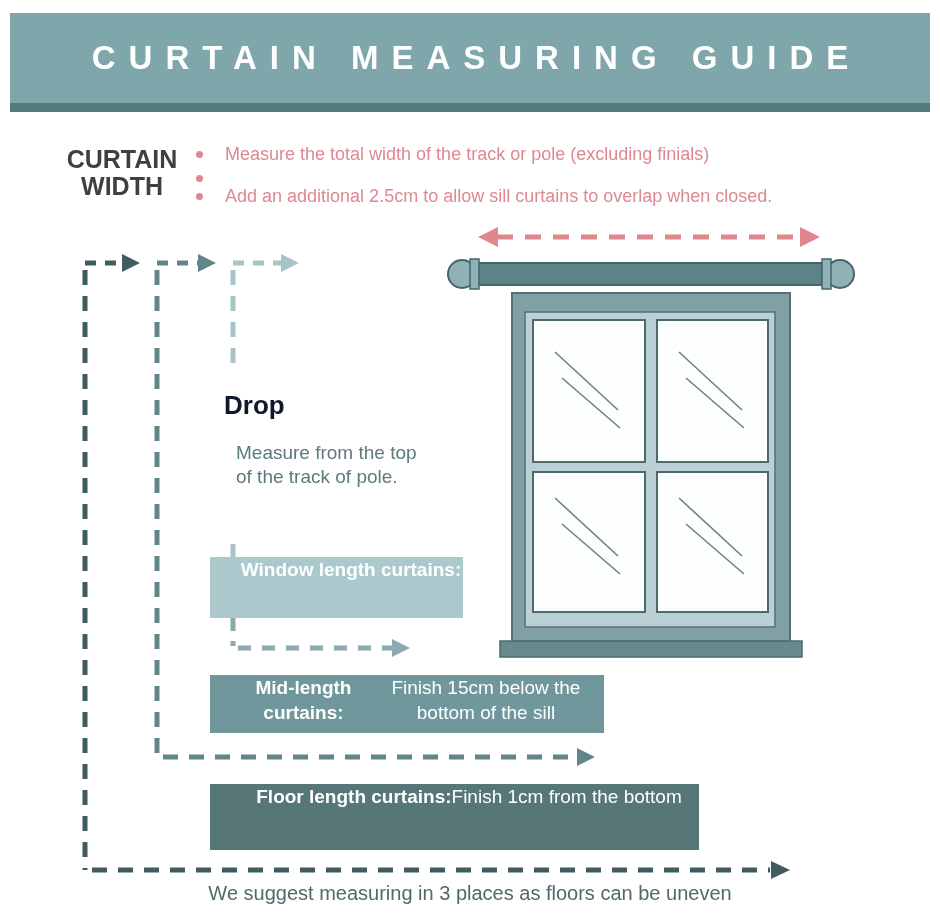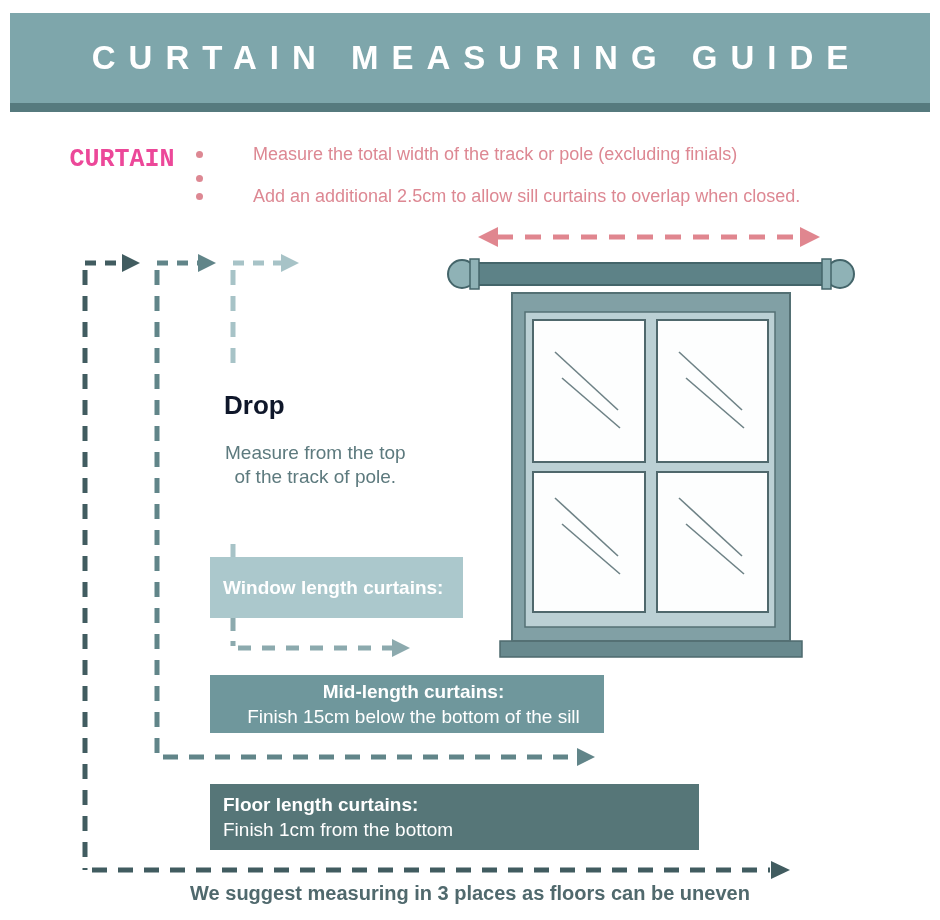--- a/index.html
+++ b/index.html
@@ -8,55 +8,56 @@
     font-family:"Liberation Sans",sans-serif;overflow:hidden;
   }
   
   .banner{position:absolute;left:10px;top:13px;width:920px;height:90px;
     background:#7ea6ab;display:flex;align-items:center;justify-content:center;}
   .banner-title{color:#ffffff;font-size:33px;font-weight:bold;letter-spacing:13px;
     text-indent:13px;margin:12px;white-space:nowrap;}
   .banner-strip{position:absolute;left:10px;top:103px;width:920px;height:9px;background:#567a7e;}
   
   .cw-label{position:absolute;left:52px;top:146px;width:140px;text-align:center;
-    color:#ec4899;font-weight:bold;font-size:25px;line-height:27px;font-family:Liberation Mono, monospace;}
+    color:#404040;font-weight:bold;font-size:25px;line-height:27px;}
   
   .bullets{position:absolute;left:190px;top:145px;width:720px;list-style:none;margin:0;padding:0;}
-  .bullet{display:flex;color:#dd8893;font-size:18px;line-height:19px;margin-bottom:5px;gap:28px;}
+  .bullet{display:flex;color:#dd8893;font-size:18px;line-height:19px;margin-bottom:5px;}
   .bullet .dot{width:7px;height:7px;border-radius:50%;background:#dd8893;margin:6px 22px 0 6px;flex:none;}
   
   .drop{position:absolute;left:224px;top:390px;}
   .drop-heading{font-size:26px;font-weight:bold;color:#0f172a;margin:0 0 20px 0;}
-  .drop-desc{font-size:19px;line-height:24px;color:#5d7a7e;margin:1px;text-align:center;}
+  .drop-desc{font-size:19px;line-height:24px;color:#5d7a7e;margin:12px;}
   
-  .lenbox{position:absolute;color:#ffffff;display:flex;flex-direction:column;
-    justify-content:center;padding-left:13px;box-sizing:border-box;}
+  .lenbox{position:absolute;color:#ffffff;display:flex;
+    justify-content:center;padding-left:29px;box-sizing:border-box;}
   .lenbox .t{font-weight:bold;font-size:19px;line-height:25px;}
   .lenbox .d{font-size:19px;line-height:25px;}
   .box-window{left:210px;top:557px;width:253px;height:61px;background:#abc8cc;}
   .box-mid{left:210px;top:675px;width:394px;height:58px;background:#6f979c;text-align:center;}
   .box-floor{left:210px;top:784px;width:489px;height:66px;background:#567678;justify-content:center;}
   
   .footer{position:absolute;left:0;top:882px;width:940px;text-align:center;
-    color:#50696d;font-size:20px;font-weight:bold;}
+    color:#50696d;font-size:20px;}
   
   .art{position:absolute;left:0;top:0;width:940px;height:920px;}
 </style>
 </head>
 <body>
 
 <div class="canvas">
 
   <div class="banner">
     <h1 class="banner-title">CURTAIN MEASURING GUIDE</h1>
   </div>
   <div class="banner-strip"></div>
 
   <div class="cw-label">
     <div>CURTAIN</div>
+    <div>WIDTH</div>
   </div>
 
   <ul class="bullets">
     <li class="bullet">
       <span class="dot"></span>
       <span>Measure the total width of the track or pole (excluding finials)</span>
     </li>
     <li class="bullet">
       <span class="dot"></span>
     </li>

